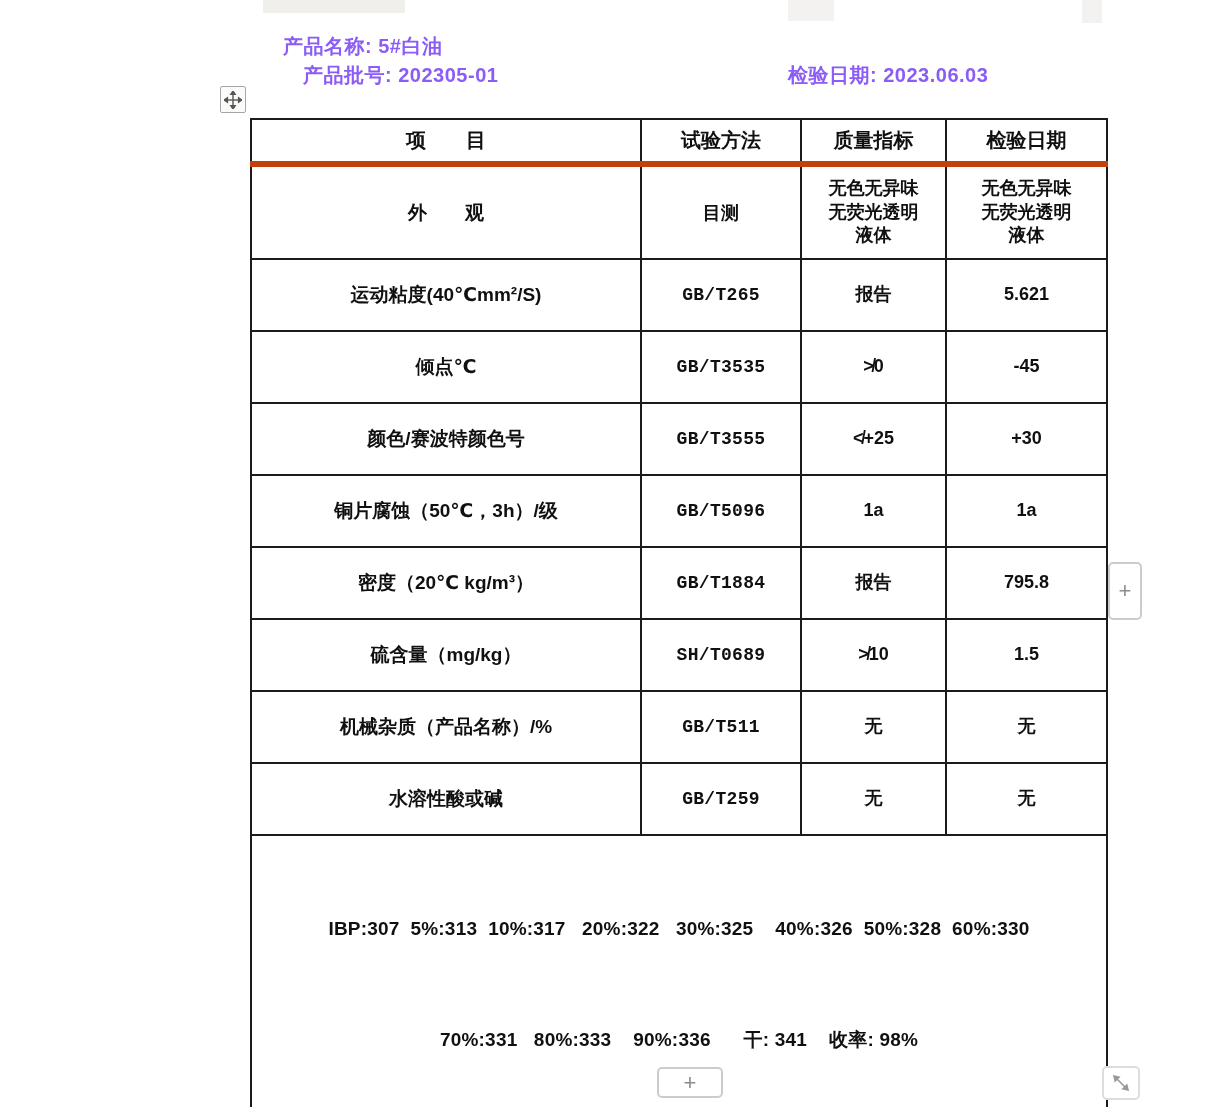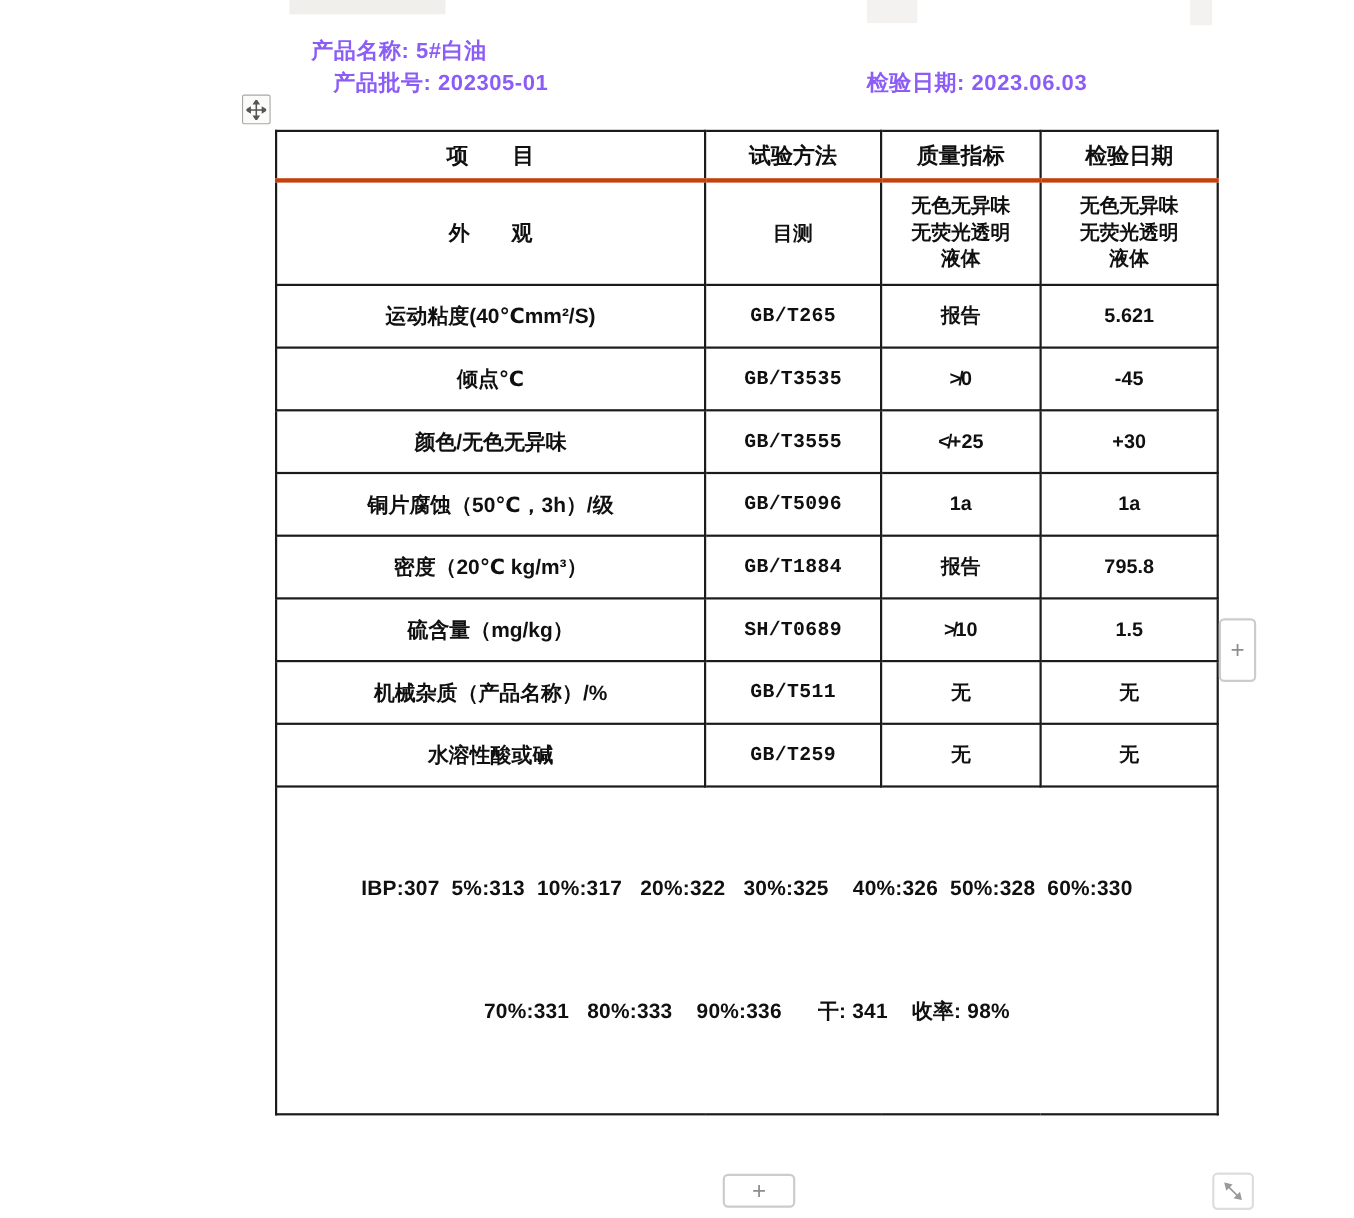--- a/index.html
+++ b/index.html
@@ -22,22 +22,22 @@
   }
   
   table.report{
     position:absolute;left:250px;top:118px;width:856px;
     border-collapse:collapse;table-layout:fixed;
   }
   table.report th,table.report td{
     border:2px solid #1b1b1b;font-weight:700;color:#101010;
     text-align:center;vertical-align:middle;padding:0;box-sizing:border-box;
   }
-  table.report thead th{height:45px;font-size:20px;border-bottom:4px solid #c2410c;}
-  table.report tbody tr{height:57px;}
+  table.report thead th{height:45px;font-size:20px;border-bottom:6px solid #c2410c;}
+  table.report tbody tr{height:72px;}
   table.report tbody tr.tall{height:95px;}
   td.item-cell{font-size:19px;}
   td.method-cell{font-size:18px;letter-spacing:.3px;font-family:Liberation Mono, monospace;}
   td.spec-cell,td.result-cell{font-size:18px;white-space:pre-line;line-height:1.32;}
   tr.dist-row{height:100px;}
   td.dist-cell{
     text-align:left;vertical-align:top;padding:8px 4px 0 4px;
     font-size:19px;line-height:1.95;white-space:pre-wrap;letter-spacing:.2px;
   }
   
@@ -114,21 +114,21 @@
     <td class="spec-cell">报告</td>
     <td class="result-cell">5.621</td>
   </tr>
       <tr>
     <td class="item-cell">倾点℃</td>
     <td class="method-cell">GB/T3535</td>
     <td class="spec-cell">≯0</td>
     <td class="result-cell">-45</td>
   </tr>
       <tr>
-    <td class="item-cell">颜色/无色无异味</td>
+    <td class="item-cell">颜色/赛波特颜色号</td>
     <td class="method-cell">GB/T3555</td>
     <td class="spec-cell">≮+25</td>
     <td class="result-cell">+30</td>
   </tr>
       <tr>
     <td class="item-cell">铜片腐蚀（50℃，3h）/级</td>
     <td class="method-cell">GB/T5096</td>
     <td class="spec-cell">1a</td>
     <td class="result-cell">1a</td>
   </tr>

